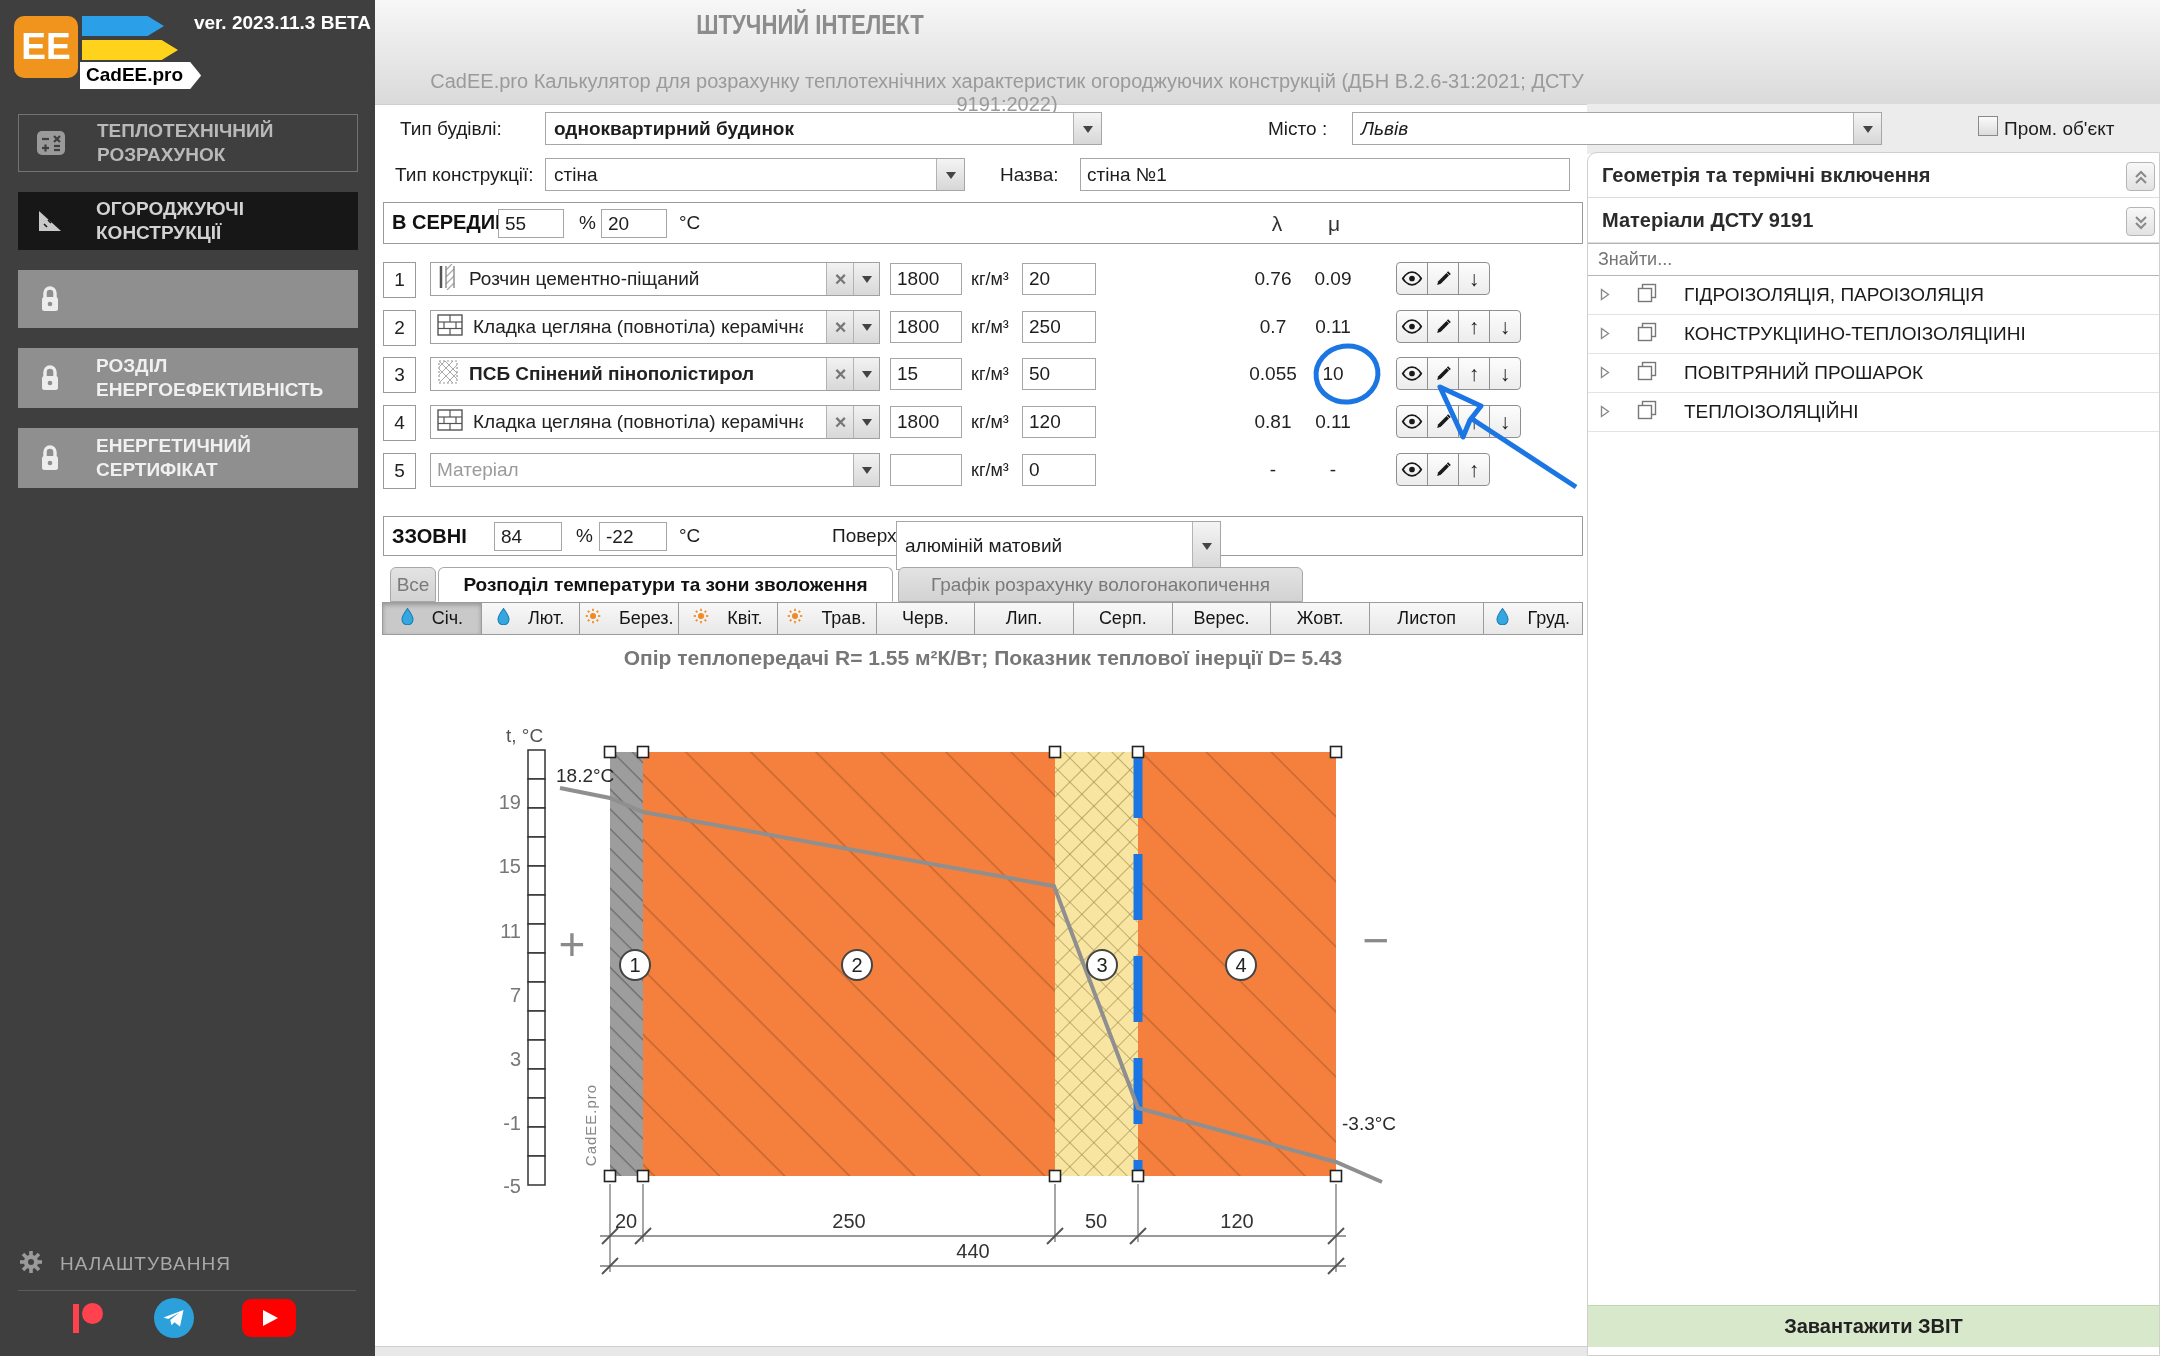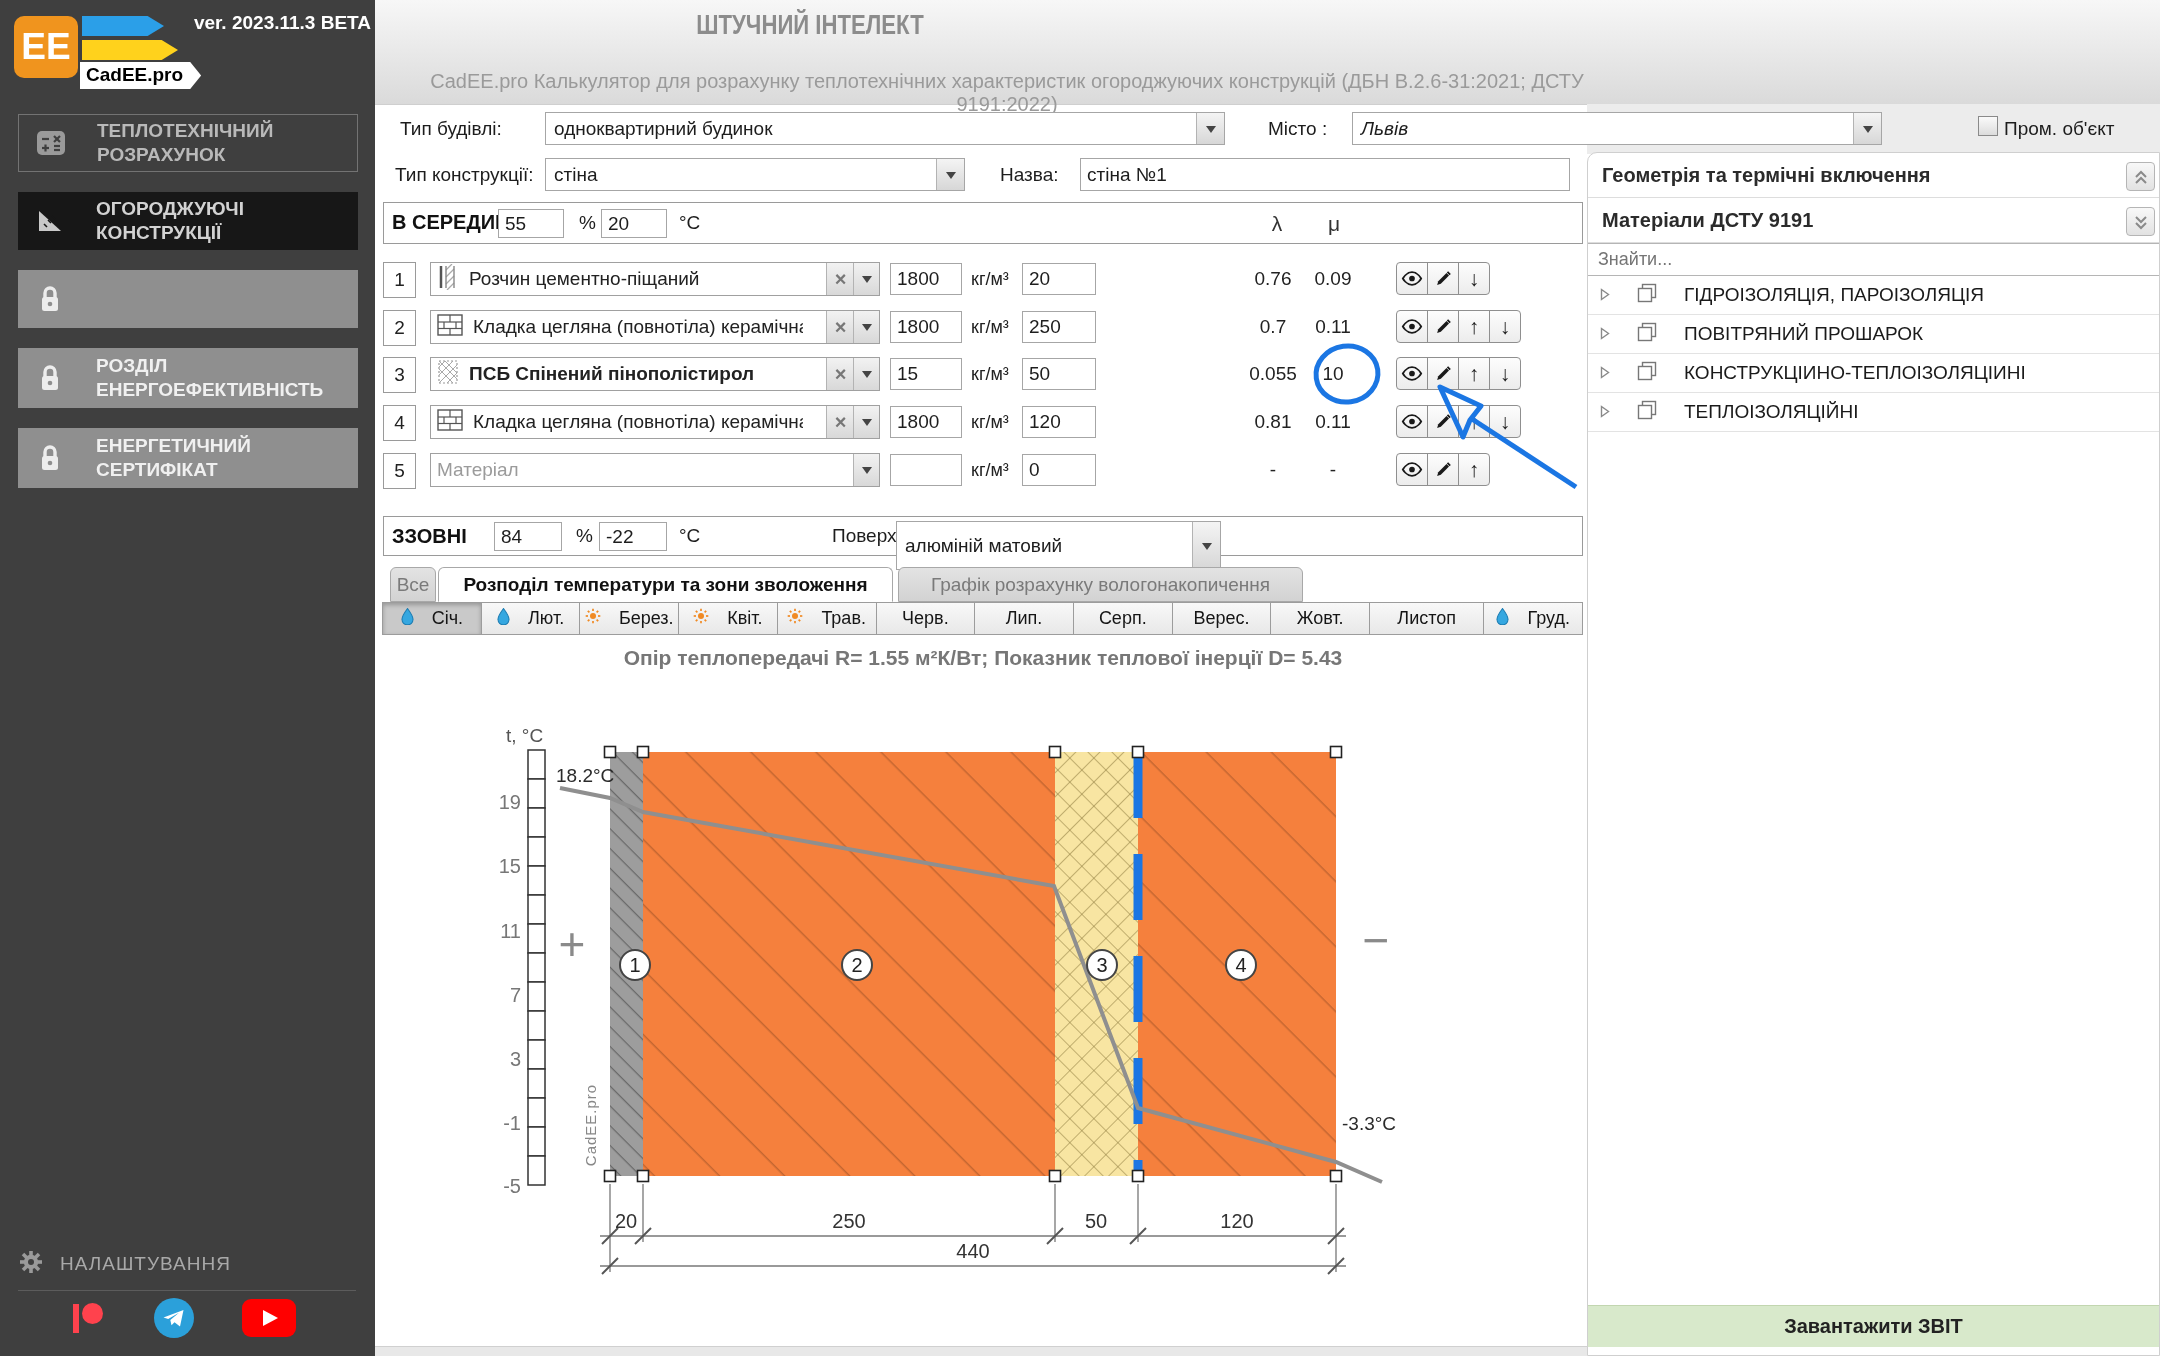--- a/index.html
+++ b/index.html
@@ -215,21 +215,21 @@
     </span>
   </div>
 </div>
 
 <div class="hd"></div>
 <div class="corner-bg"></div>
 <div class="page-title">ШТУЧНИЙ ІНТЕЛЕКТ</div>
 <div class="page-subtitle">CadEE.pro Калькулятор для розрахунку теплотехнічних характеристик огороджуючих конструкцій (ДБН В.2.6-31:2021; ДСТУ 9191:2022)</div>
 
 <div class="flabel" style="left:400px;top:118px;">Тип будівлі:</div>
-<div class="sel" style="left:545px;top:112px;width:680px;">
+<div class="sel" style="left:545px;top:112px;width:557px;font-weight:bold;">
   <span>одноквартирний будинок</span>
   <span class="caret-box">
       <span class="car"></span>
     </span>
 </div>
 <div class="flabel" style="left:1268px;top:118px;">Місто :</div>
 <div class="sel" style="left:1352px;top:112px;width:530px;font-style:italic;">
   <span>Львів</span>
   <span class="caret-box">
       <span class="car"></span>
@@ -742,31 +742,31 @@
     <span>ГІДРОІЗОЛЯЦІЯ, ПАРОІЗОЛЯЦІЯ</span>
   </div>
   <div class="tree-row">
     <span><svg width="10" height="13" viewBox="0 0 10 13">
           <path d="M1.5 1.5 L8.5 6.5 L1.5 11.5 Z" fill="#fff" stroke="#8a8a8a" stroke-width="1.4"></path>
         </svg></span>
     <span><svg width="22" height="22" viewBox="0 0 22 22">
           <rect x="6.5" y="2.5" width="13" height="13" fill="#fff" stroke="#777" stroke-width="1.4"></rect>
           <rect x="2.5" y="6.5" width="13" height="13" fill="#fff" stroke="#777" stroke-width="1.4"></rect>
         </svg></span>
-    <span>ПОВІТРЯНИЙ ПРОШАРОК</span>
+    <span>КОНСТРУКЦІИНО-ТЕПЛОІЗОЛЯЦІИНІ</span>
   </div>
   <div class="tree-row">
     <span><svg width="10" height="13" viewBox="0 0 10 13">
           <path d="M1.5 1.5 L8.5 6.5 L1.5 11.5 Z" fill="#fff" stroke="#8a8a8a" stroke-width="1.4"></path>
         </svg></span>
     <span><svg width="22" height="22" viewBox="0 0 22 22">
           <rect x="6.5" y="2.5" width="13" height="13" fill="#fff" stroke="#777" stroke-width="1.4"></rect>
           <rect x="2.5" y="6.5" width="13" height="13" fill="#fff" stroke="#777" stroke-width="1.4"></rect>
         </svg></span>
-    <span>КОНСТРУКЦІИНО-ТЕПЛОІЗОЛЯЦІИНІ</span>
+    <span>ПОВІТРЯНИЙ ПРОШАРОК</span>
   </div>
   <div class="tree-row">
     <span><svg width="10" height="13" viewBox="0 0 10 13">
           <path d="M1.5 1.5 L8.5 6.5 L1.5 11.5 Z" fill="#fff" stroke="#8a8a8a" stroke-width="1.4"></path>
         </svg></span>
     <span><svg width="22" height="22" viewBox="0 0 22 22">
           <rect x="6.5" y="2.5" width="13" height="13" fill="#fff" stroke="#777" stroke-width="1.4"></rect>
           <rect x="2.5" y="6.5" width="13" height="13" fill="#fff" stroke="#777" stroke-width="1.4"></rect>
         </svg></span>
     <span>ТЕПЛОІЗОЛЯЦІЙНІ</span>

